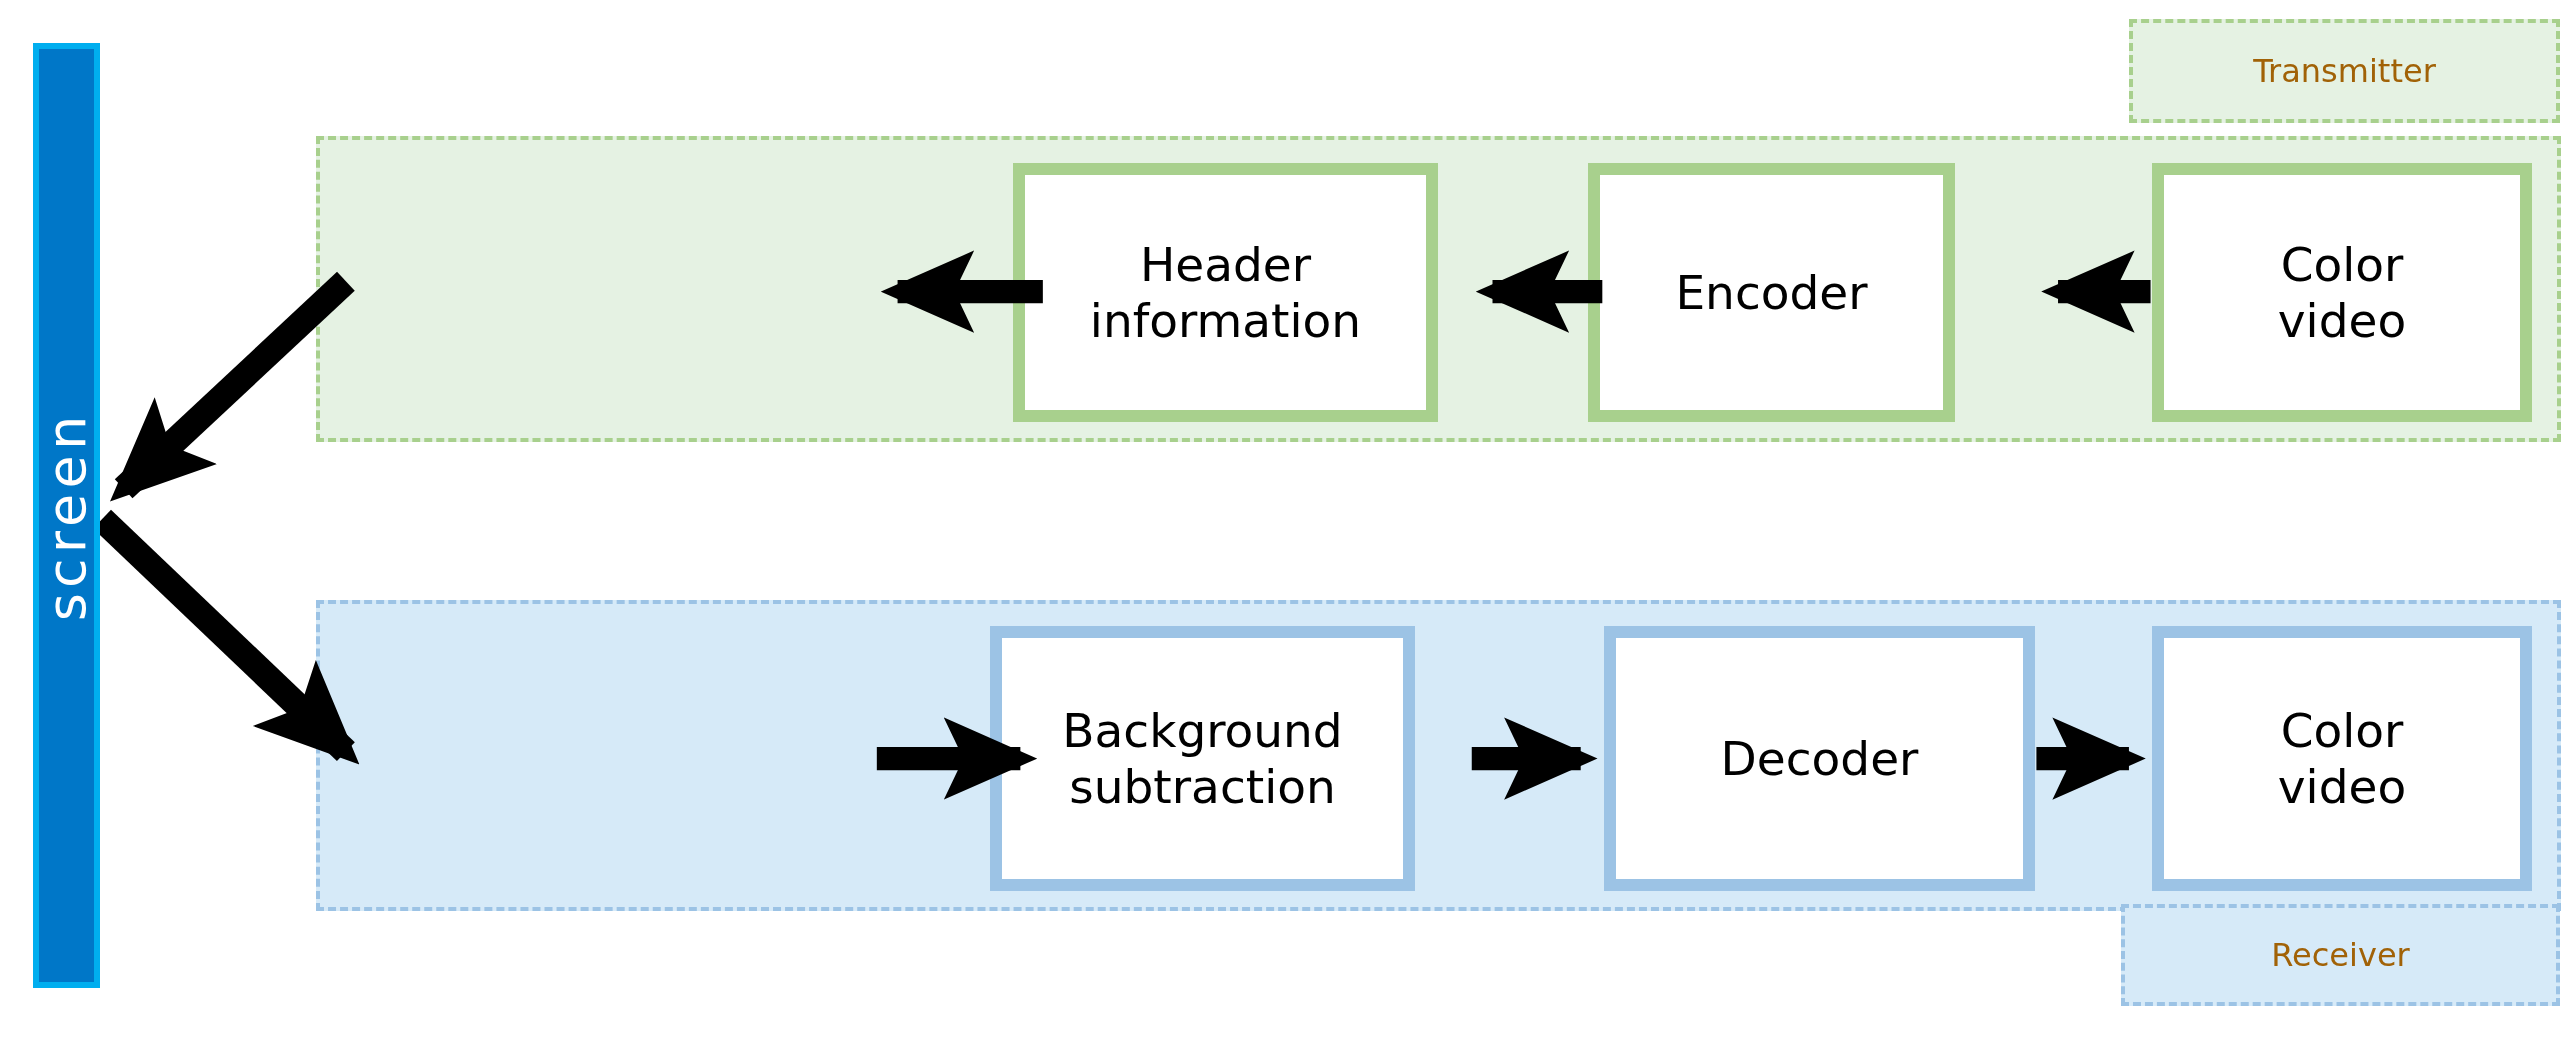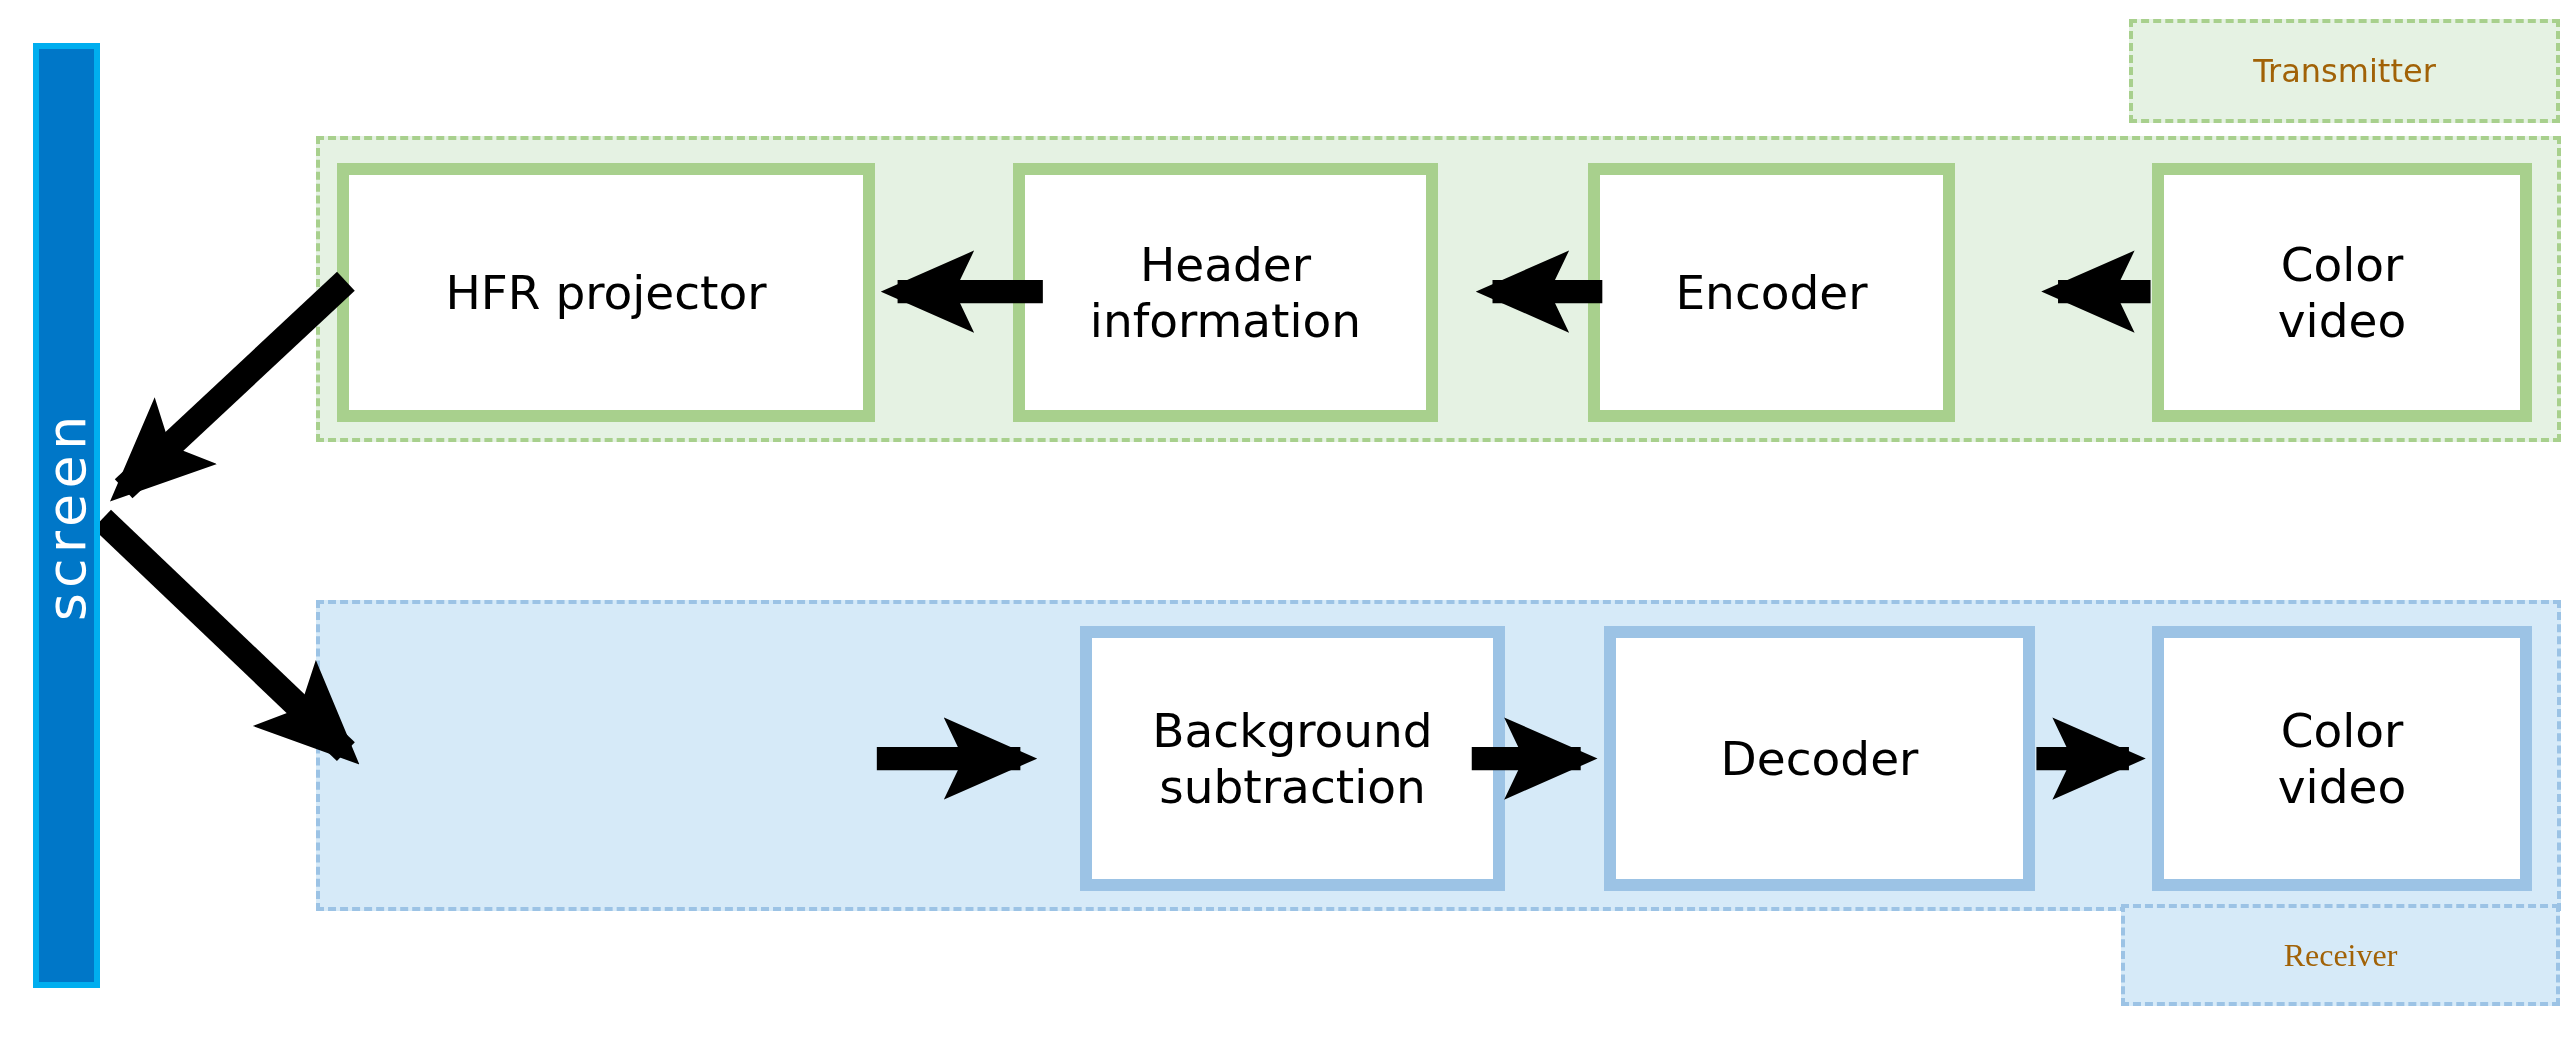--- a/index.html
+++ b/index.html
@@ -86,21 +86,20 @@
     background: #E5F2E3;
     border: 4.3px dashed #A8D08D;
   }
   .tag-receiver {
     left: 2121px;
     top: 904px;
     width: 439px;
     height: 102px;
     background: #D6EAF8;
     border: 4.3px dashed #9CC3E5;
-    font-family: Liberation Serif, serif;
   }
 
   
   .pbox {
     position: absolute;
     box-sizing: border-box;
     background: #ffffff;
     display: flex;
     align-items: center;
     justify-content: center;
@@ -114,21 +113,21 @@
   .pbox.blue  { border: 12px solid #9CC3E5; }
 
   
   .box-hfr-projector    { left: 337px;  top: 163px; width: 538px; height: 259px; }
   .box-header-info      { left: 1013px; top: 163px; width: 425px; height: 259px; }
   .box-encoder          { left: 1588px; top: 163px; width: 367px; height: 259px; }
   .box-color-video-tx   { left: 2152px; top: 163px; width: 380px; height: 259px; }
 
   
   .box-mono-camera      { left: 337px;  top: 626px; width: 538px; height: 265px; }
-  .box-bg-subtraction   { left: 1080px; top: 626px; width: 425px; height: 265px; }
+  .box-bg-subtraction   { left: 990px; top: 626px; width: 425px; height: 265px; }
   .box-decoder          { left: 1604px; top: 626px; width: 431px; height: 265px; }
   .box-color-video-rx   { left: 2152px; top: 626px; width: 380px; height: 265px; }
 
   
   .arrow-svg {
     position: absolute;
     left: 0;
     top: 0;
     width: 2576px;
     height: 1045px;
@@ -166,21 +165,20 @@
 
     <line x1="1702" y1="877" x2="1828" y2="877" stroke="#000000" stroke-width="27" marker-end="url(#head)"></line>
 
     <line x1="2355" y1="877" x2="2462" y2="877" stroke="#000000" stroke-width="27" marker-end="url(#head)"></line>
   </svg>
 
   <div class="screen-bar">
     <span class="screen-label">screen</span>
   </div>
 
-  <div class="pbox green box-hfr-projector">HFR projector</div>
 
   <div class="pbox green box-header-info">Header<br>information</div>
 
   <div class="pbox green box-encoder">Encoder</div>
 
   <div class="pbox green box-color-video-tx">Color<br>video</div>
 
 
   <div class="pbox blue box-bg-subtraction">Background<br>subtraction</div>
 

